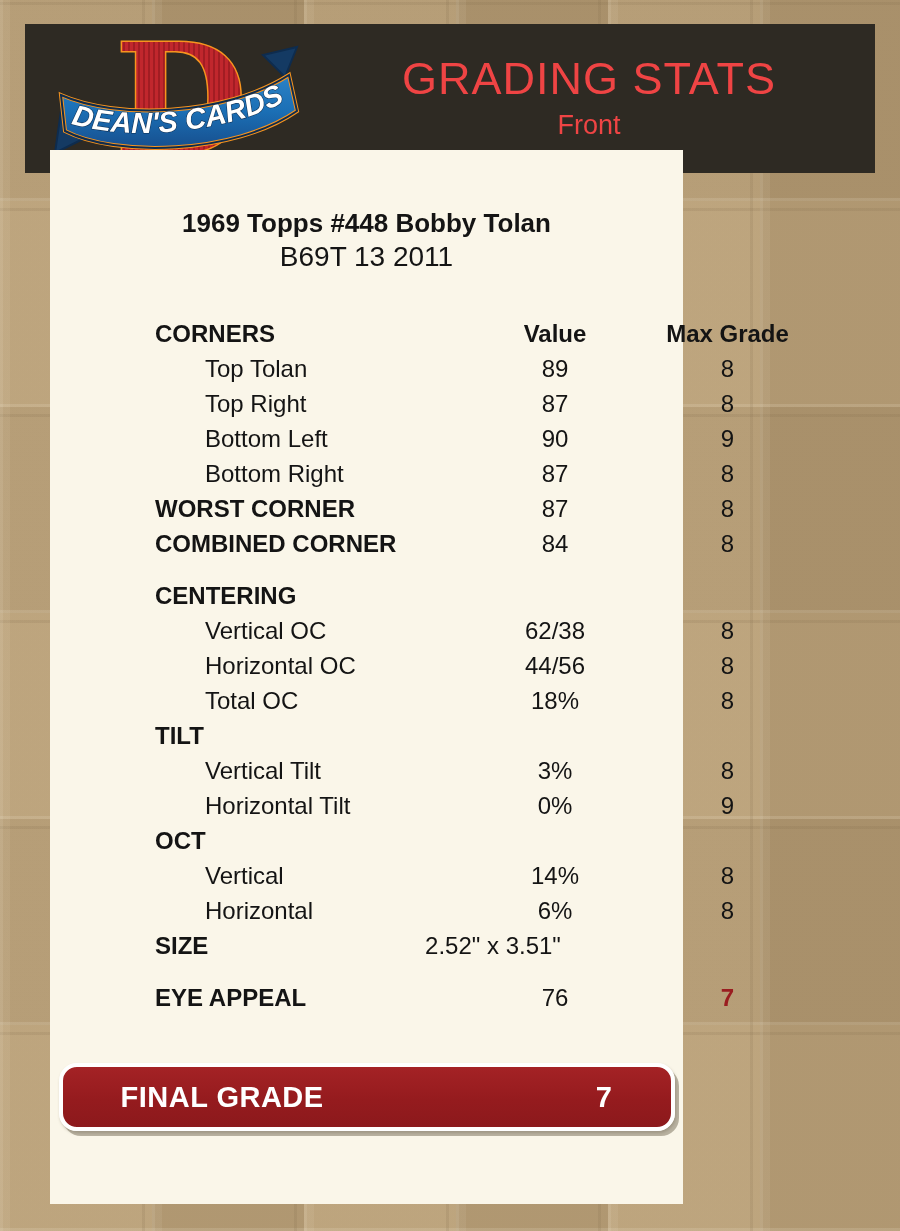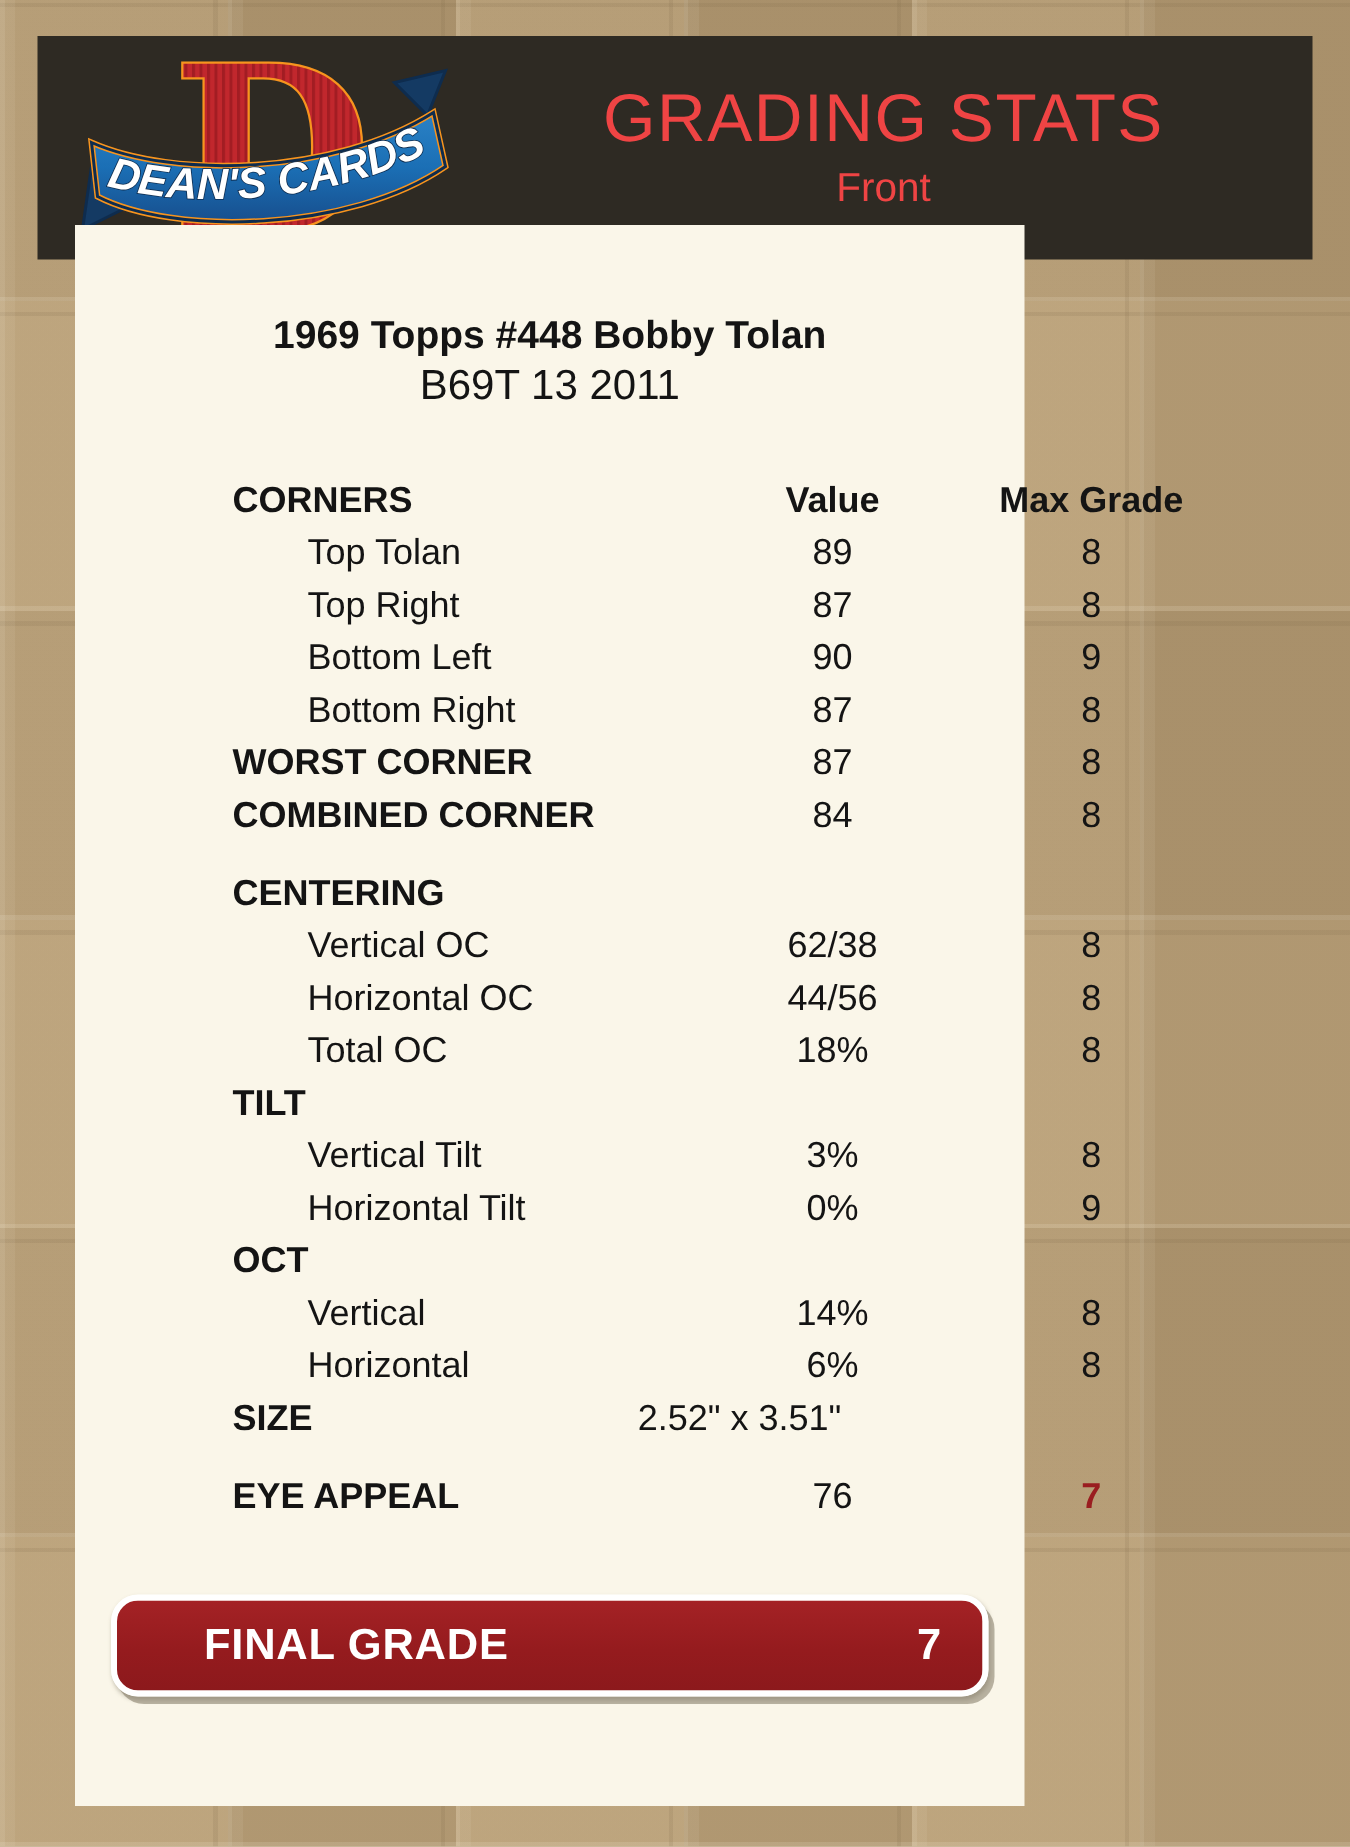--- a/index.html
+++ b/index.html
@@ -53,21 +53,21 @@
   .shift{position:relative;left:-62px;}
   
   .final-grade{
     margin:48px auto 0 auto;
     width:492px;height:60px;
     background:linear-gradient(180deg,#a42225 0%, #951b1e 55%, #8c191c 100%);
     border:4px solid #ffffff;
     border-radius:18px;
     box-shadow:4px 5px 0 rgba(130,120,100,0.55), 1px 2px 3px rgba(90,80,60,0.35);
     display:flex;align-items:center;justify-content:space-between;
-    padding:0 27px 0 58px;box-sizing:content-box;
+    padding:0 58px 0 58px;box-sizing:content-box;
     color:#ffffff;font-size:29px;font-weight:bold;letter-spacing:0.5px;
     cursor:default;
   }
 </style>
 </head>
 <body>
 
 <div class="bg-collage"></div>
 
 <div class="header">

